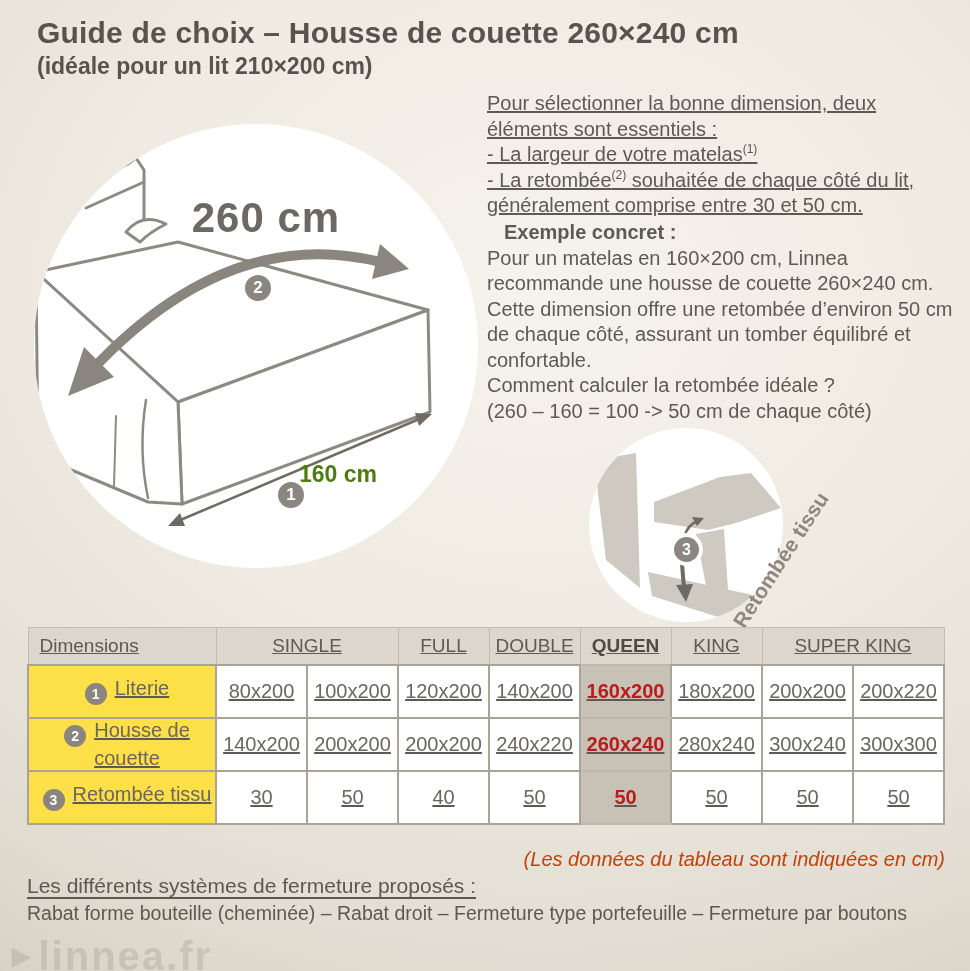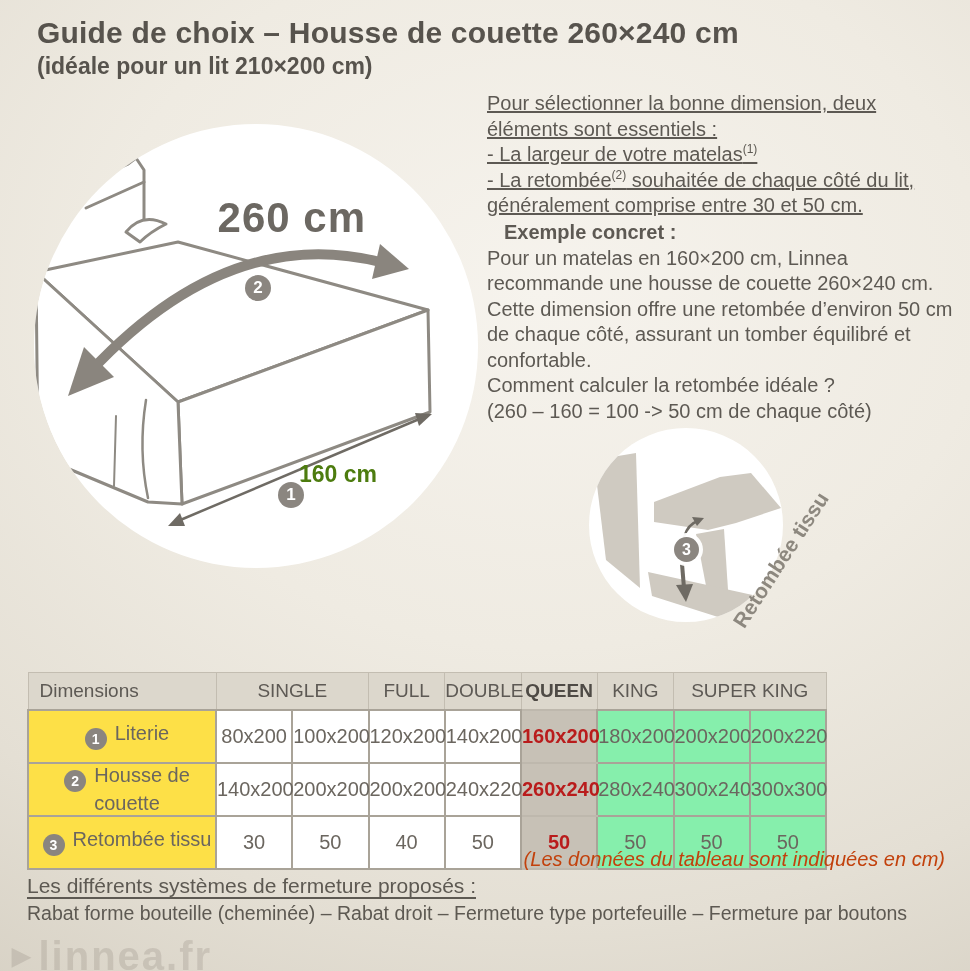--- a/index.html
+++ b/index.html
@@ -21,21 +21,21 @@
 
   
   .intro   { left:487px; top:91px;  width:468px; font-size:20px; line-height:25.5px; color:#5d5953;text-decoration:underline; }
   .example { left:487px; top:220px; width:468px; font-size:20px; line-height:25.5px; color:#5d5953; }
   .example .h { font-weight:700;margin-left:17px; }
   sup.fn { font-size:12px; line-height:0; vertical-align:super; }
 
   
   .diagram-main { left:28px; top:118px; width:456px; height:456px; }
   .diagram-main svg, .diagram-drop svg { position:absolute; left:0; top:0; }
-  .lbl-260 { position:absolute; left:138px; top:76px; width:200px; text-align:right;
+  .lbl-260 { position:absolute; left:138px; top:76px; width:200px; text-align:center;
              font-size:42px; font-weight:700; color:#6c6862; letter-spacing:1px; }
   .lbl-160 { position:absolute; left:250px; top:343px; width:120px; text-align:center;
              font-size:23px; font-weight:700; color:#4d7c0f; }
   .marker {
     position:absolute; width:26px; height:26px; border-radius:50%;
     background:#8b8680; color:#fff; font-size:17px; font-weight:700;
     display:flex; align-items:center; justify-content:center;
     box-shadow:0 0 0 4px rgba(255,255,255,.95);
   }
   .m2 { left:217px; top:157px; }
@@ -45,35 +45,35 @@
   
   .diagram-drop { left:578px; top:412px; width:360px; height:235px; }
   .lbl-drop {
     position:absolute; left:117px; top:136px; width:172px; text-align:center;
     font-size:21px; font-weight:700; color:#8d887f;
     transform:rotate(-57deg);
   }
 
   
   .size-table {
-    left:27px; top:672px; width:800px;
-    border-collapse:collapse; table-layout:fixed;
+    left:27px; top:627px; width:918px;
+    border-collapse:collapse; table-layout:fixed;text-decoration:underline;
   }
   .size-table th {
     height:37px; font-size:19px; font-weight:400; color:#5d5954;
     background:#dcd7cc; border:1px solid #c3bdb1; text-align:center;
   }
   .size-table th.c0 { text-align:left; padding-left:11px; }
   .size-table th.q  { font-weight:700; color:#4e4a45; }
   .size-table td {
     height:53px; font-size:20px; color:#6b665f; text-align:center;
     background:#ffffff; border:2px solid #a9a398;
   }
   .size-table td.lab { text-align:center; padding-left:10px; background:#fde047; font-size:20px; }
-  .size-table td.lt  { background:#86efac; }
+  .size-table td.lt  { background:#ffffff; }
   .size-table td.hl  {
     background:#c7c1b6; color:#b91c1c; font-weight:700;
     border-top-color:#beb8ad; border-bottom-color:#beb8ad;
   }
   .num {
     display:inline-flex; width:22px; height:22px; border-radius:50%;
     background:#8a857f; color:#fff; font-size:14px; font-weight:700;
     align-items:center; justify-content:center; margin-right:8px;
     vertical-align:-4px;
   }

